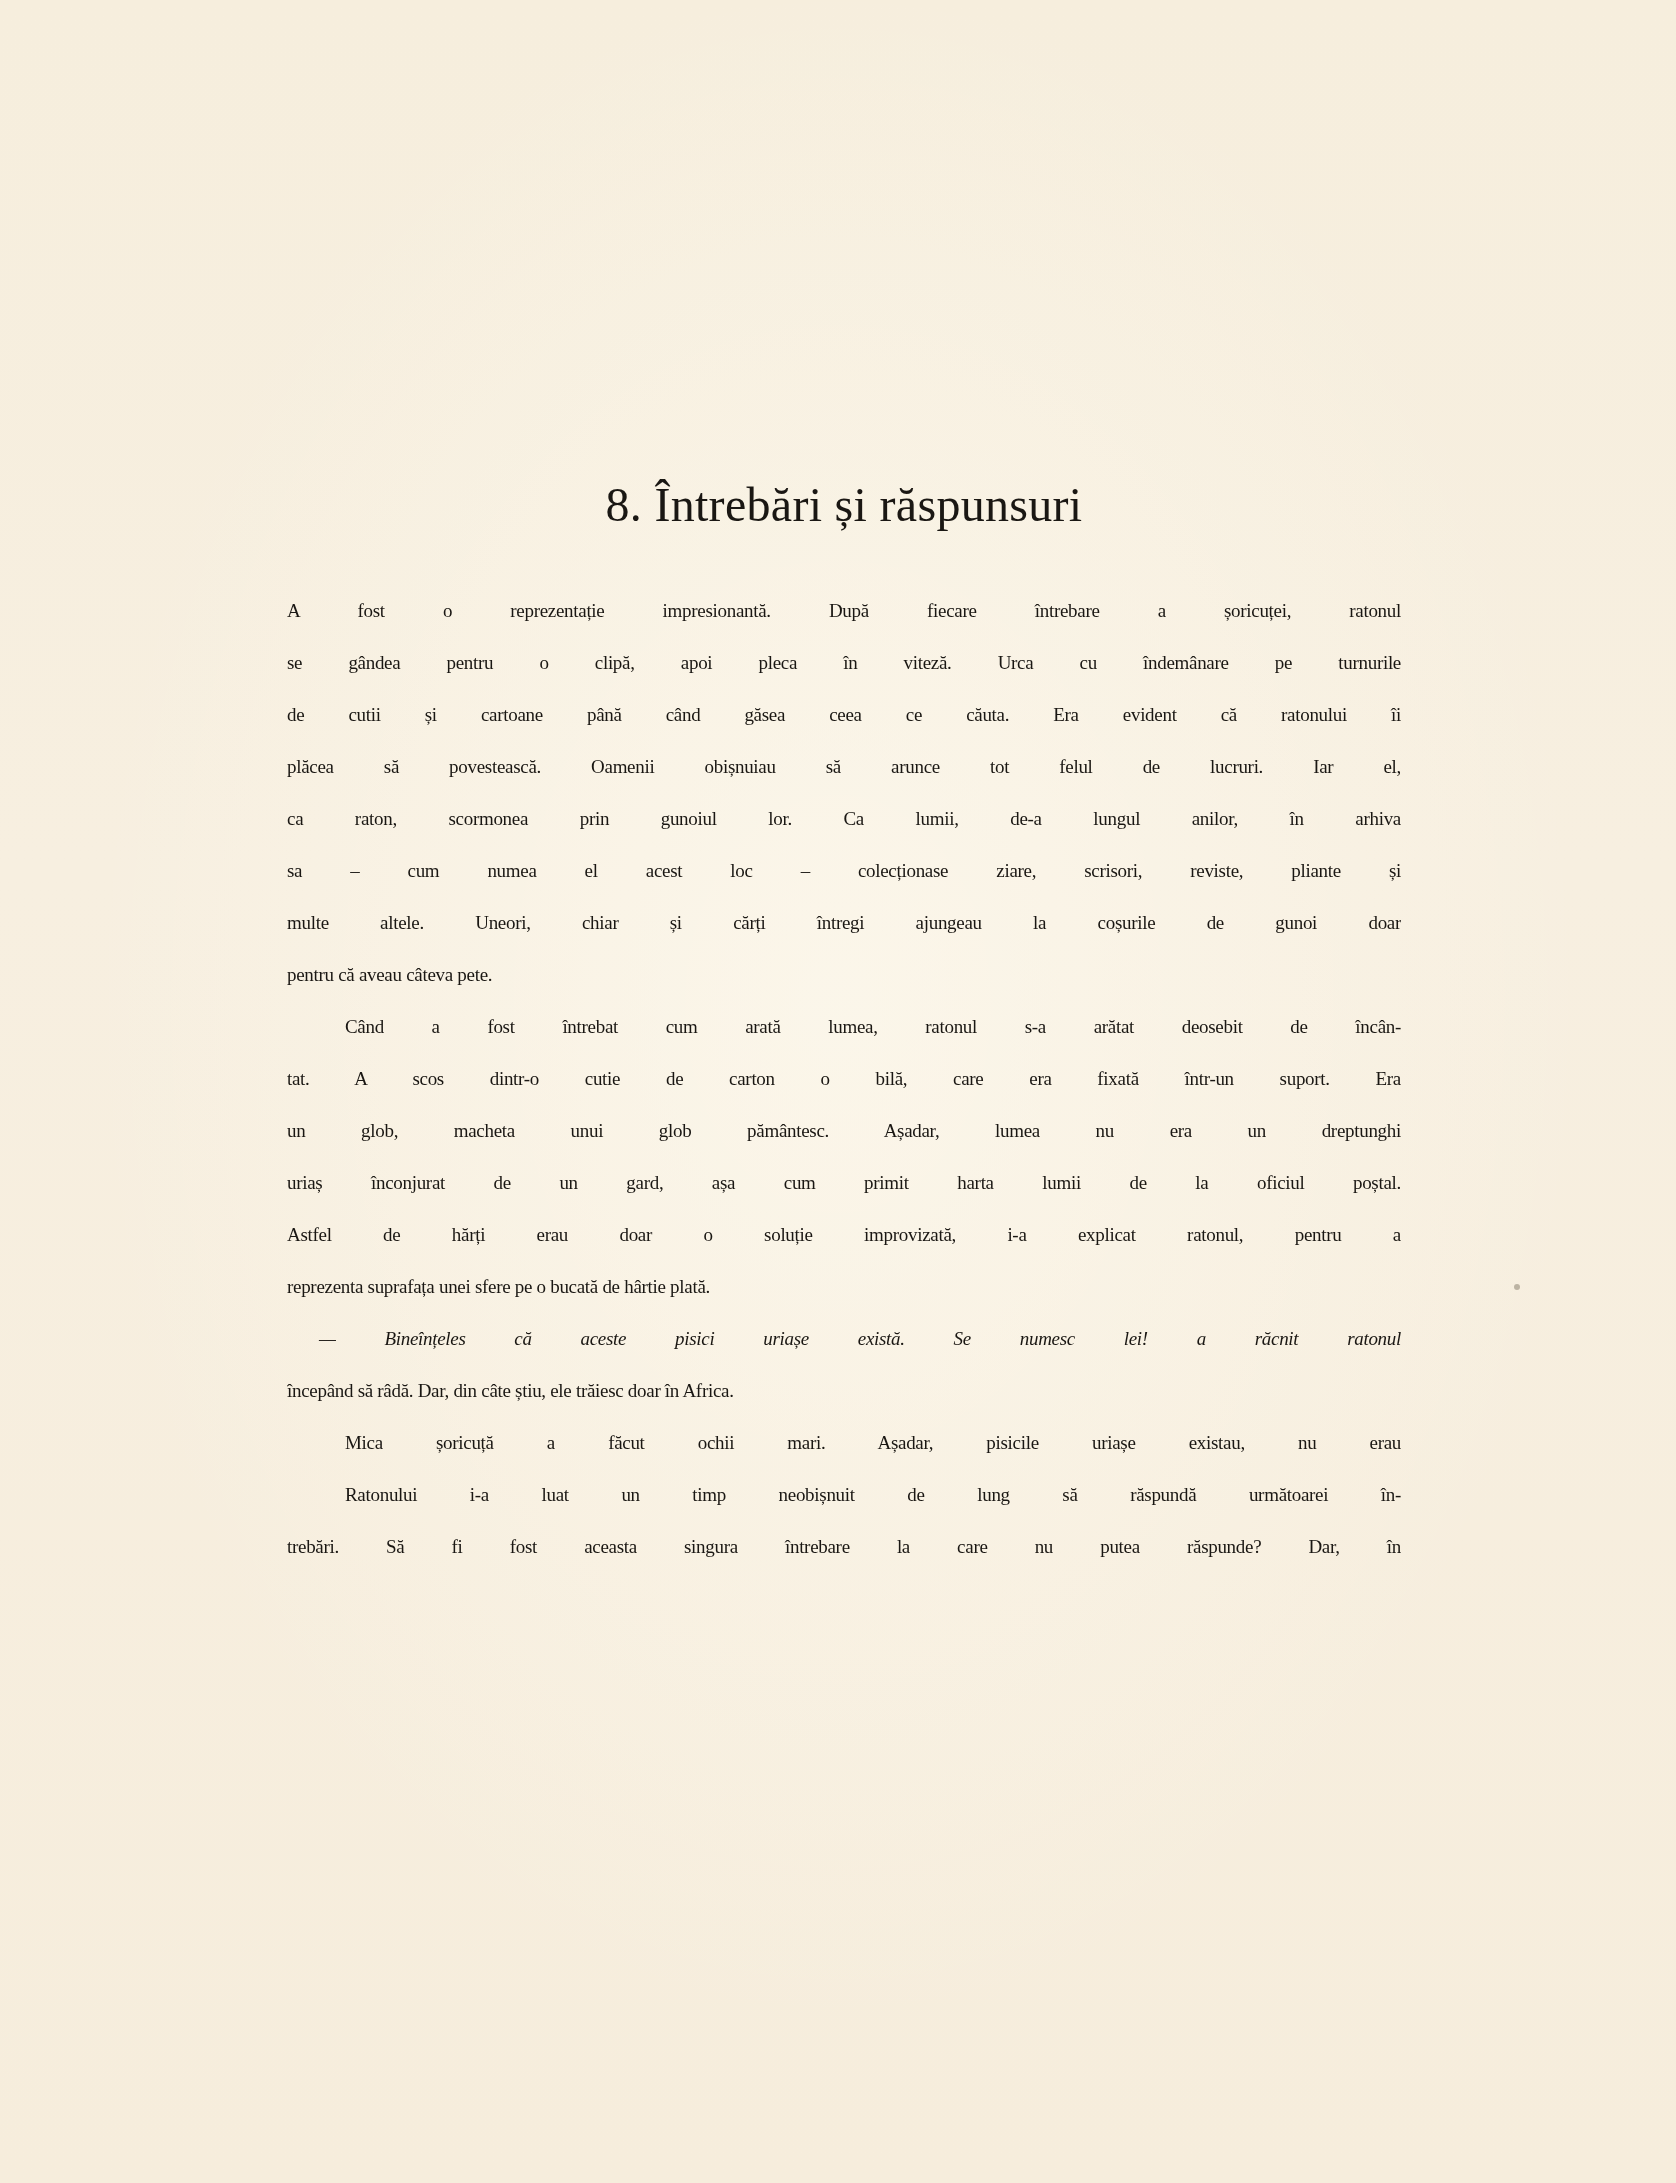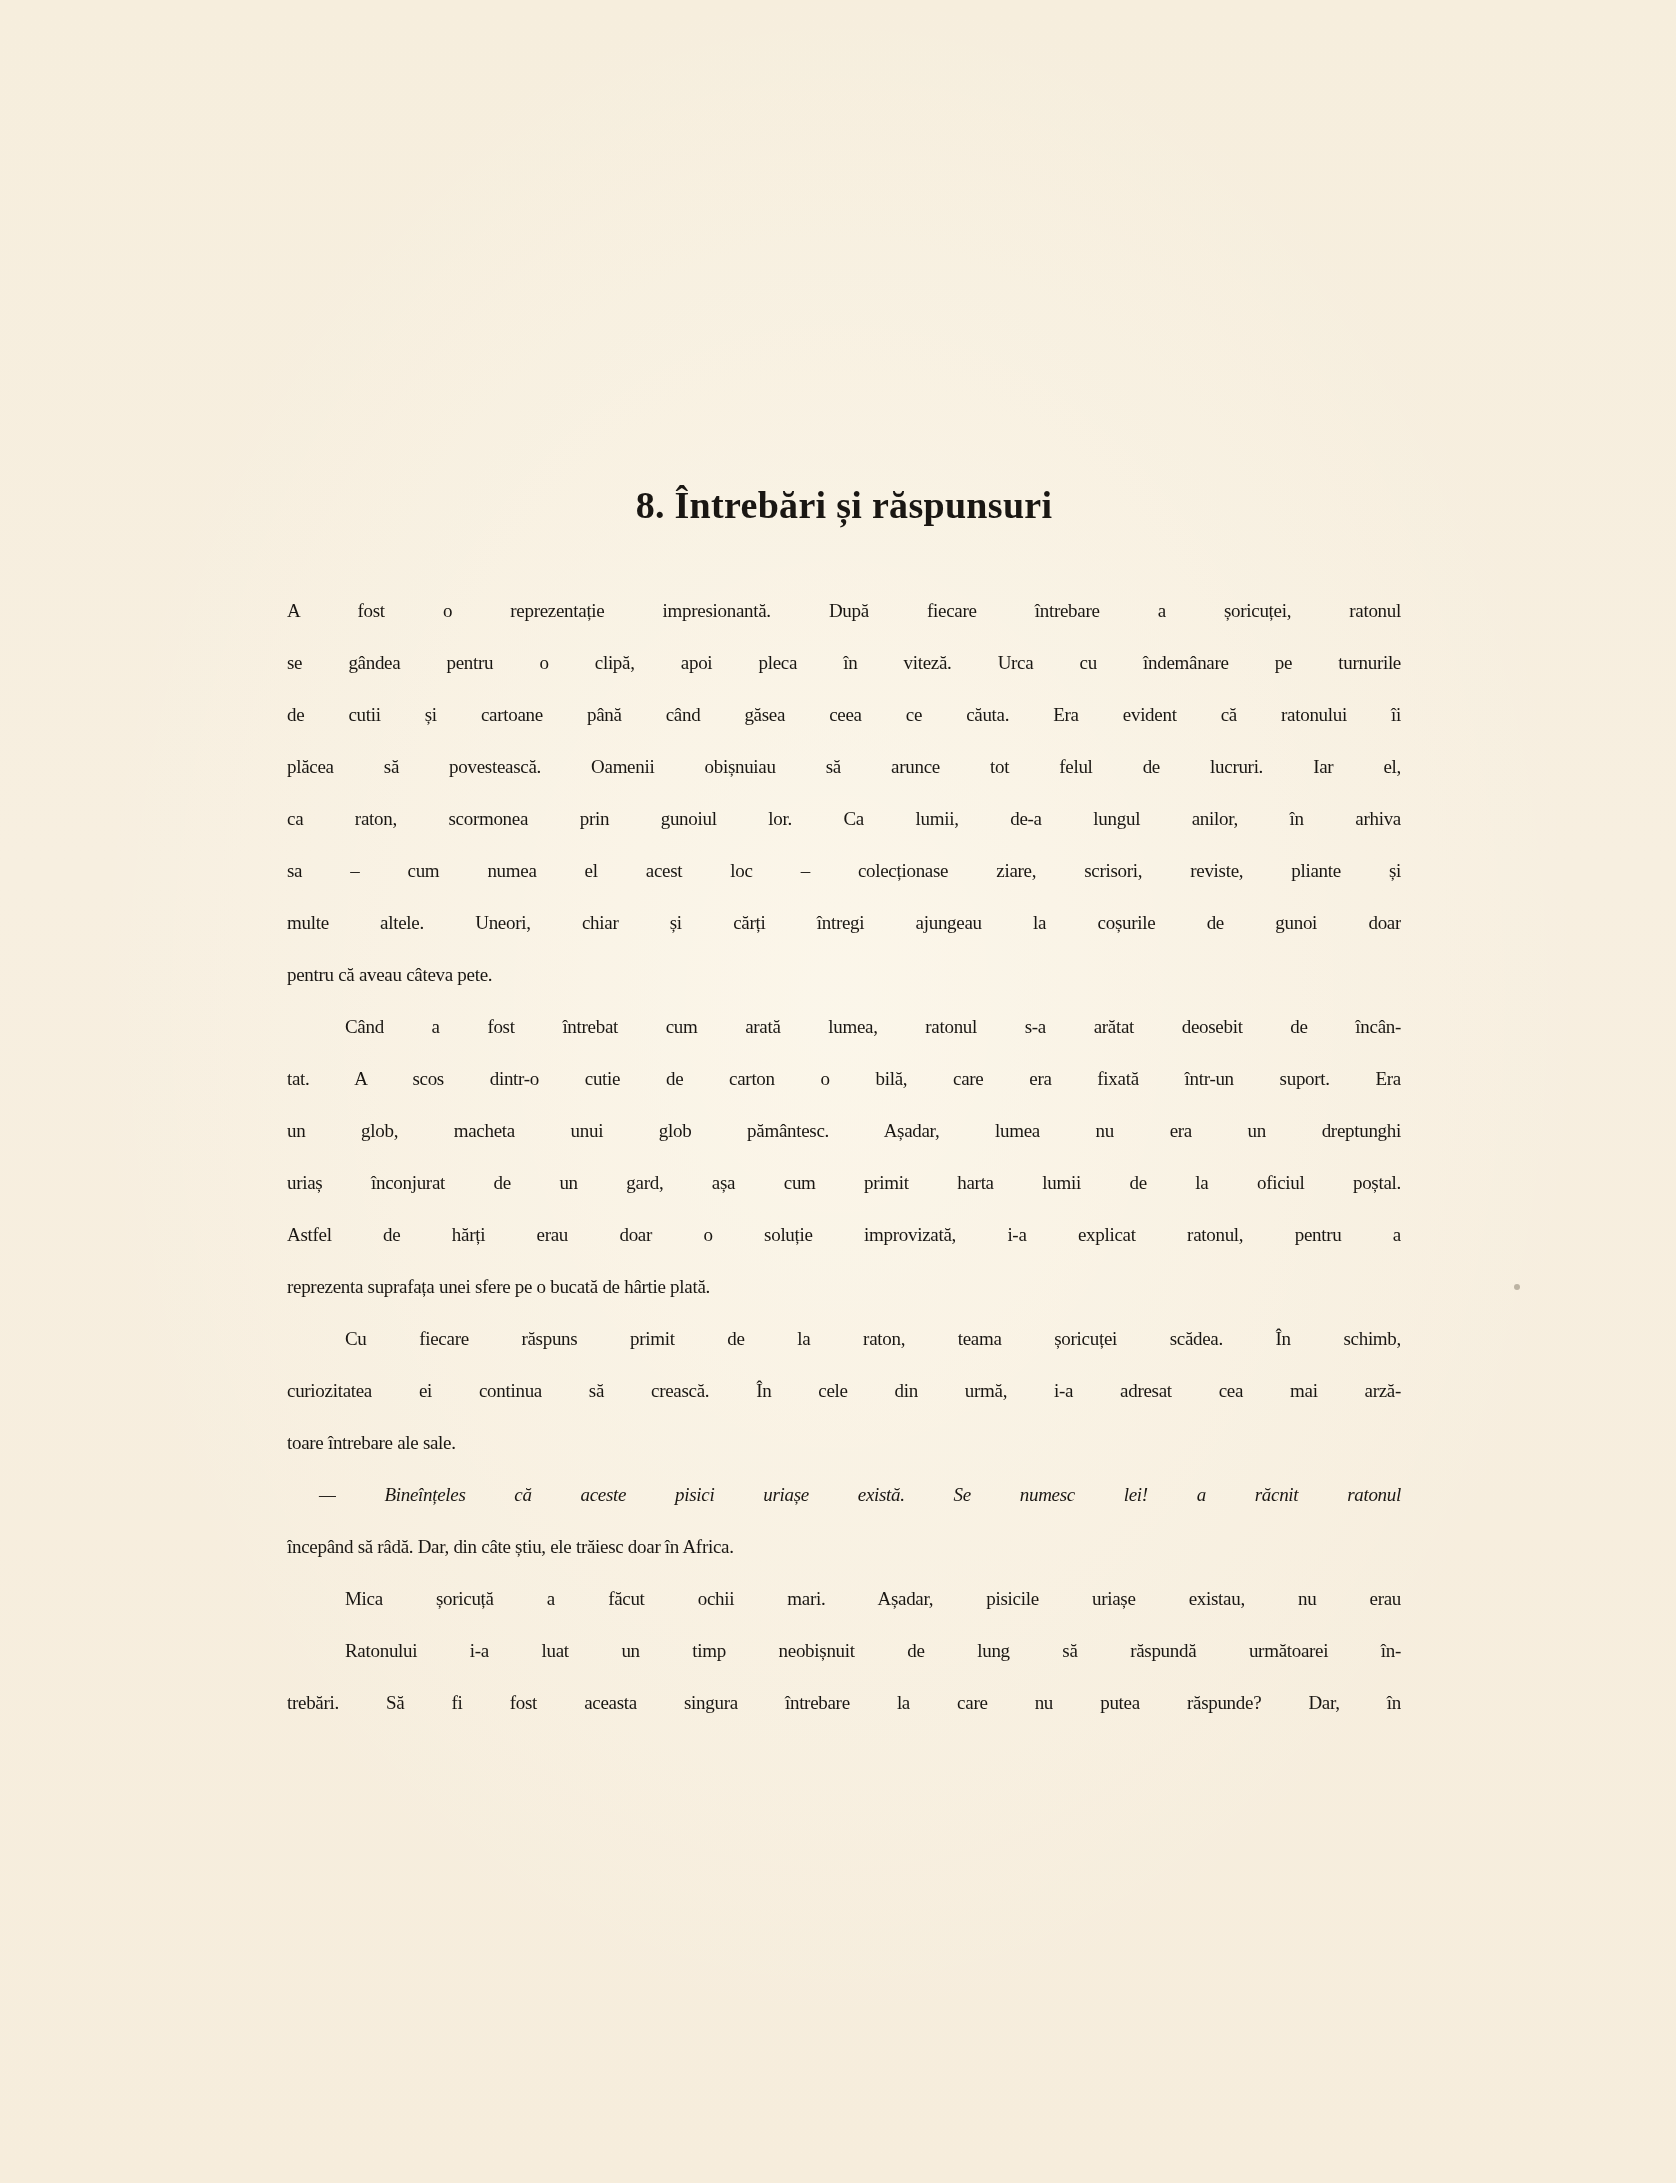--- a/index.html
+++ b/index.html
@@ -26,23 +26,23 @@
     overflow: hidden;
   }
   .content {
     position: absolute;
     left: 287px;
     top: 479px;
     width: 1114px;
   }
   .chapter-title {
     margin: 0 0 54px 0;
-    font-size: 38px;
+    font-size: 48px;
     line-height: 52px;
-    font-weight: bold;
+    font-weight: normal;
     text-align: center;
     color: var(--ink);
     letter-spacing: 0.3px;
   }
   .body-text {
     color: var(--ink);
   }
   .paragraph {
     margin: 0;
   }
@@ -95,25 +95,20 @@
           <div class="line last">pentru că aveau câteva pete.</div>
         </div>
         <div class="paragraph indent">
           <div class="line first">Când a fost întrebat cum arată lumea, ratonul s-a arătat deosebit de încân-</div>
           <div class="line">tat. A scos dintr-o cutie de carton o bilă, care era fixată într-un suport. Era</div>
           <div class="line">un glob, macheta unui glob pământesc. Așadar, lumea nu era un dreptunghi</div>
           <div class="line">uriaș înconjurat de un gard, așa cum primit harta lumii de la oficiul poștal.</div>
           <div class="line">Astfel de hărți erau doar o soluție improvizată, i-a explicat ratonul, pentru a</div>
           <div class="line last">reprezenta suprafața unei sfere pe o bucată de hârtie plată.</div>
         </div>
-        <div class="paragraph indent">
-          <div class="line first">Cu fiecare răspuns primit de la raton, teama șoricuței scădea. În schimb,</div>
-          <div class="line">curiozitatea ei continua să crească. În cele din urmă, i-a adresat cea mai arză-</div>
-          <div class="line last">toare întrebare ale sale.</div>
-        </div>
         <div class="paragraph dialogue">
           <div class="line first">— Bineînțeles că aceste pisici uriașe există. Se numesc lei! a răcnit ratonul</div>
           <div class="line last">începând să râdă. Dar, din câte știu, ele trăiesc doar în Africa.</div>
         </div>
         <div class="paragraph indent">
           <div class="line first">Mica șoricuță a făcut ochii mari. Așadar, pisicile uriașe existau, nu erau</div>
         </div>
         <div class="paragraph indent">
           <div class="line first">Ratonului i-a luat un timp neobișnuit de lung să răspundă următoarei în-</div>
           <div class="line">trebări. Să fi fost aceasta singura întrebare la care nu putea răspunde? Dar, în</div>

